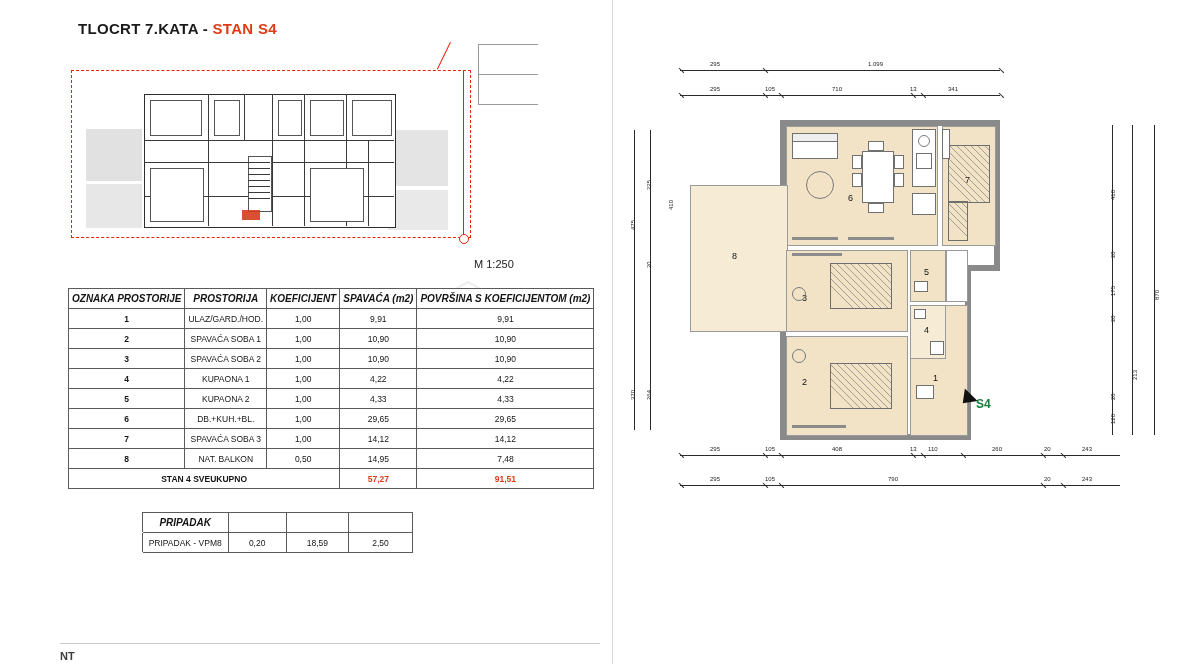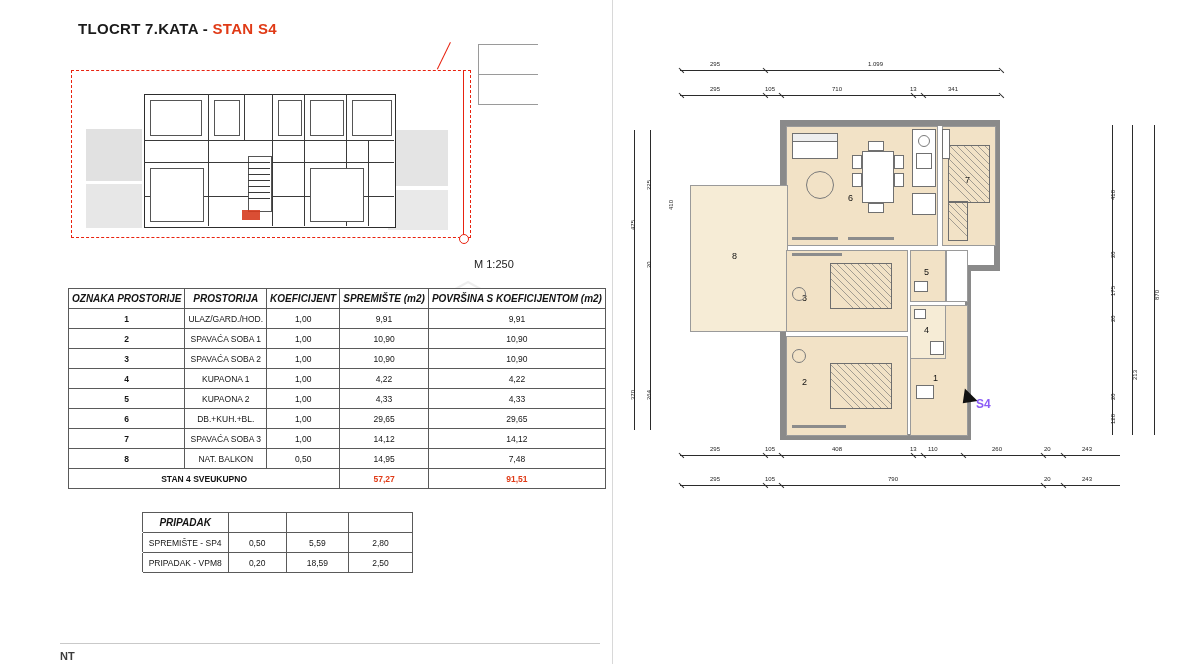--- a/index.html
+++ b/index.html
@@ -106,21 +106,21 @@
   }
   .furn{position:absolute;border:0.7px solid #707070;background:#fff;}
   .furn.line{background:#8c8c8c;border:none;}
   .circle{position:absolute;border:0.7px solid #7a7a7a;border-radius:50%;background:transparent;}
   .hatchbox{
     position:absolute;border:0.7px solid #6e6e6e;
     background:
       repeating-linear-gradient(45deg, rgba(110,110,110,.6) 0 0.6px, transparent 0.6px 5px);
   }
   .s4tag{
-    position:absolute;font-size:12px;font-weight:bold;color:#8b5cf6;
+    position:absolute;font-size:12px;font-weight:bold;color:#15803d;
   }
   .s4arrow{
     position:absolute;width:0;height:0;
     border-left:9px solid transparent;border-right:9px solid transparent;
     border-bottom:12px solid #111;transform:rotate(-135deg);
   }
 </style>
 </head>
 <body>
 
@@ -192,21 +192,21 @@
       <div class="wm-text">Dogma</div>
       <div class="wm-sub">NEKRETNINE</div>
     </div>
 
     <table id="main-table">
       <tbody>
           <tr>
         <td class="hdr" style="width:80px;">OZNAKA PROSTORIJE</td>
         <td class="hdr" style="width:80px;">PROSTORIJA</td>
         <td class="hdr" style="width:58px;">KOEFICIJENT</td>
-        <td class="hdr" style="width:62px;">SPREMIŠTE (m2)</td>
+        <td class="hdr" style="width:62px;">SPAVAĆA (m2)</td>
         <td class="hdr" style="width:138px;">POVRŠINA S KOEFICIJENTOM (m2)</td>
       </tr>
       <tr>
         <td class="bold">1</td>
         <td>ULAZ/GARD./HOD.</td>
         <td>1,00</td>
         <td>9,91</td>
         <td>9,91</td>
       </tr>
       <tr>
@@ -267,27 +267,20 @@
       </table>
 
     <table id="extras-table">
       <tbody>
           <tr>
         <td style="width:80px;border-color:#fff;border-right-color:#5a5a5a;"></td>
         <td class="hdr" style="width:80px;">PRIPADAK</td>
         <td style="width:58px;"></td>
         <td style="width:62px;"></td>
         <td style="width:65px;"></td>
-      </tr>
-      <tr>
-        <td style="border-color:#fff;border-right-color:#5a5a5a;"></td>
-        <td>SPREMIŠTE - SP4</td>
-        <td>0,50</td>
-        <td>5,59</td>
-        <td>2,80</td>
       </tr>
       <tr>
         <td style="border-color:#fff;border-right-color:#5a5a5a;"></td>
         <td>PRIPADAK - VPM8</td>
         <td>0,20</td>
         <td>18,59</td>
         <td>2,50</td>
       </tr>
     </tbody>
       </table>

